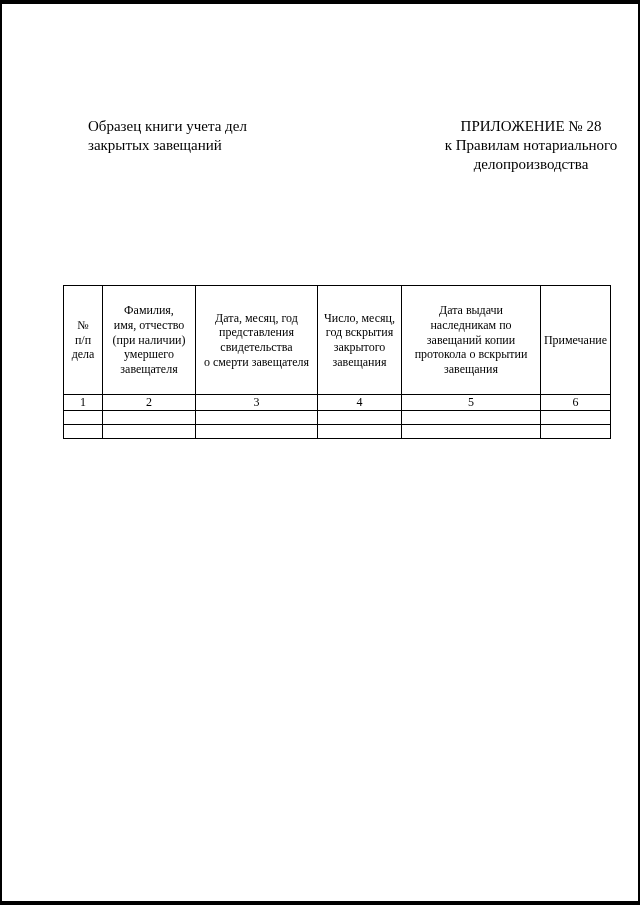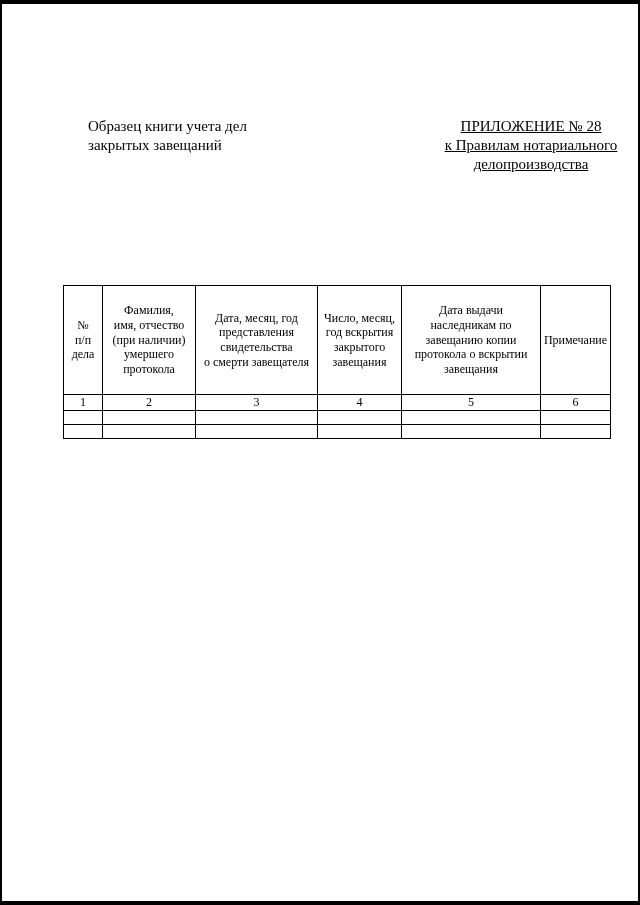--- a/index.html
+++ b/index.html
@@ -45,21 +45,20 @@
       font-size: 15px;
       line-height: 1.25;
       white-space: pre-line;
     }
     .doc-header-right {
       width: 190px;
       text-align: center;
       font-size: 15px;
       line-height: 1.25;
       white-space: pre-line;
-      text-decoration: underline;
     }
     .doc-title {
       position: absolute;
       top: 221px;
       left: 0;
       right: 0;
       text-align: center;
       font-weight: bold;
       font-size: 15px;
       line-height: 1.35;
@@ -124,32 +123,32 @@
     </colgroup>
     <tbody>
       <tr class="head-row">
         <th>№
 п/п
 дела</th>
         <th>Фамилия,
 имя, отчество
 (при наличии)
 умершего
-протокола</th>
+завещателя</th>
         <th>Дата, месяц, год
 представления
 свидетельства
 о смерти завещателя</th>
         <th>Число, месяц,
 год вскрытия
 закрытого
 завещания</th>
         <th>Дата выдачи
 наследникам по
-завещанию копии
+завещаний копии
 протокола о вскрытии
 завещания</th>
         <th>Примечание</th>
       </tr>
       <tr class="num-row">
         <td>1</td>
         <td>2</td>
         <td>3</td>
         <td>4</td>
         <td>5</td>

